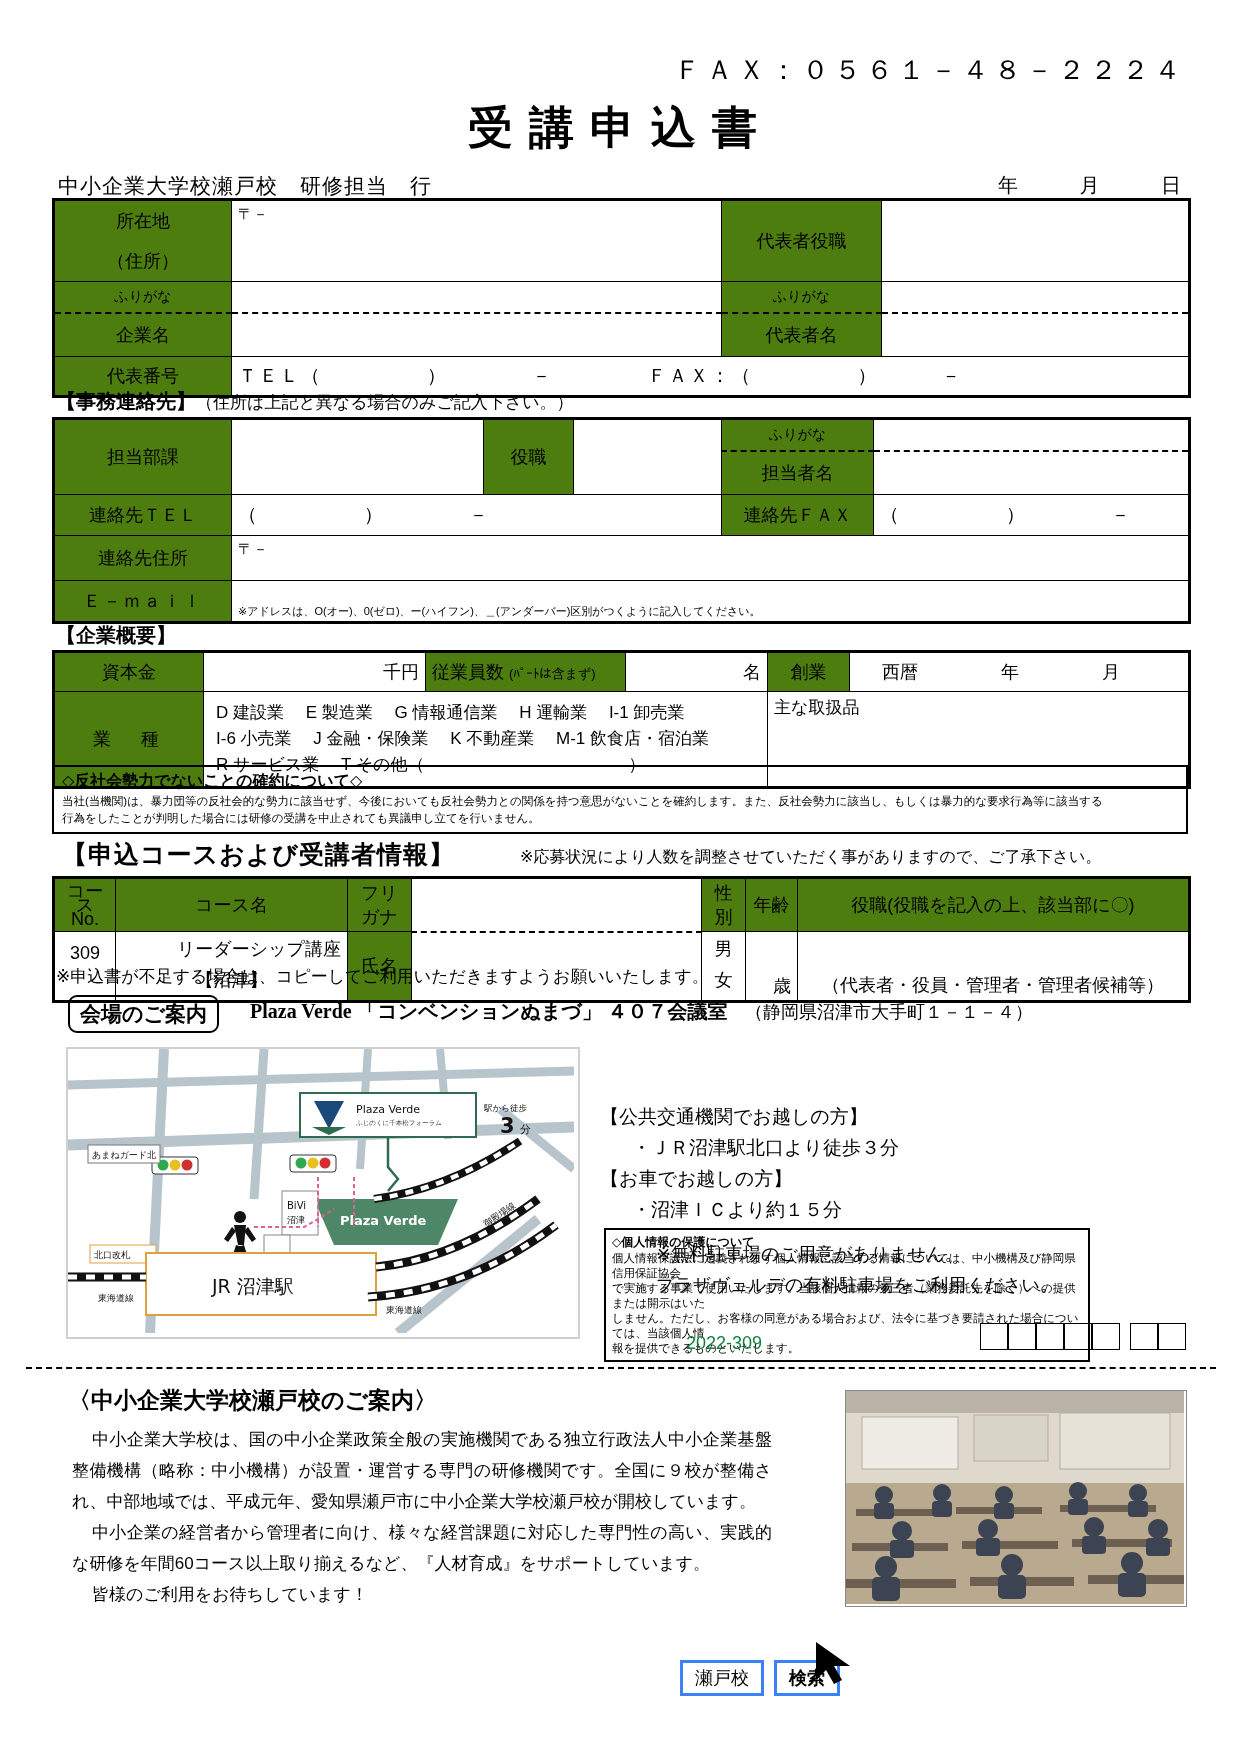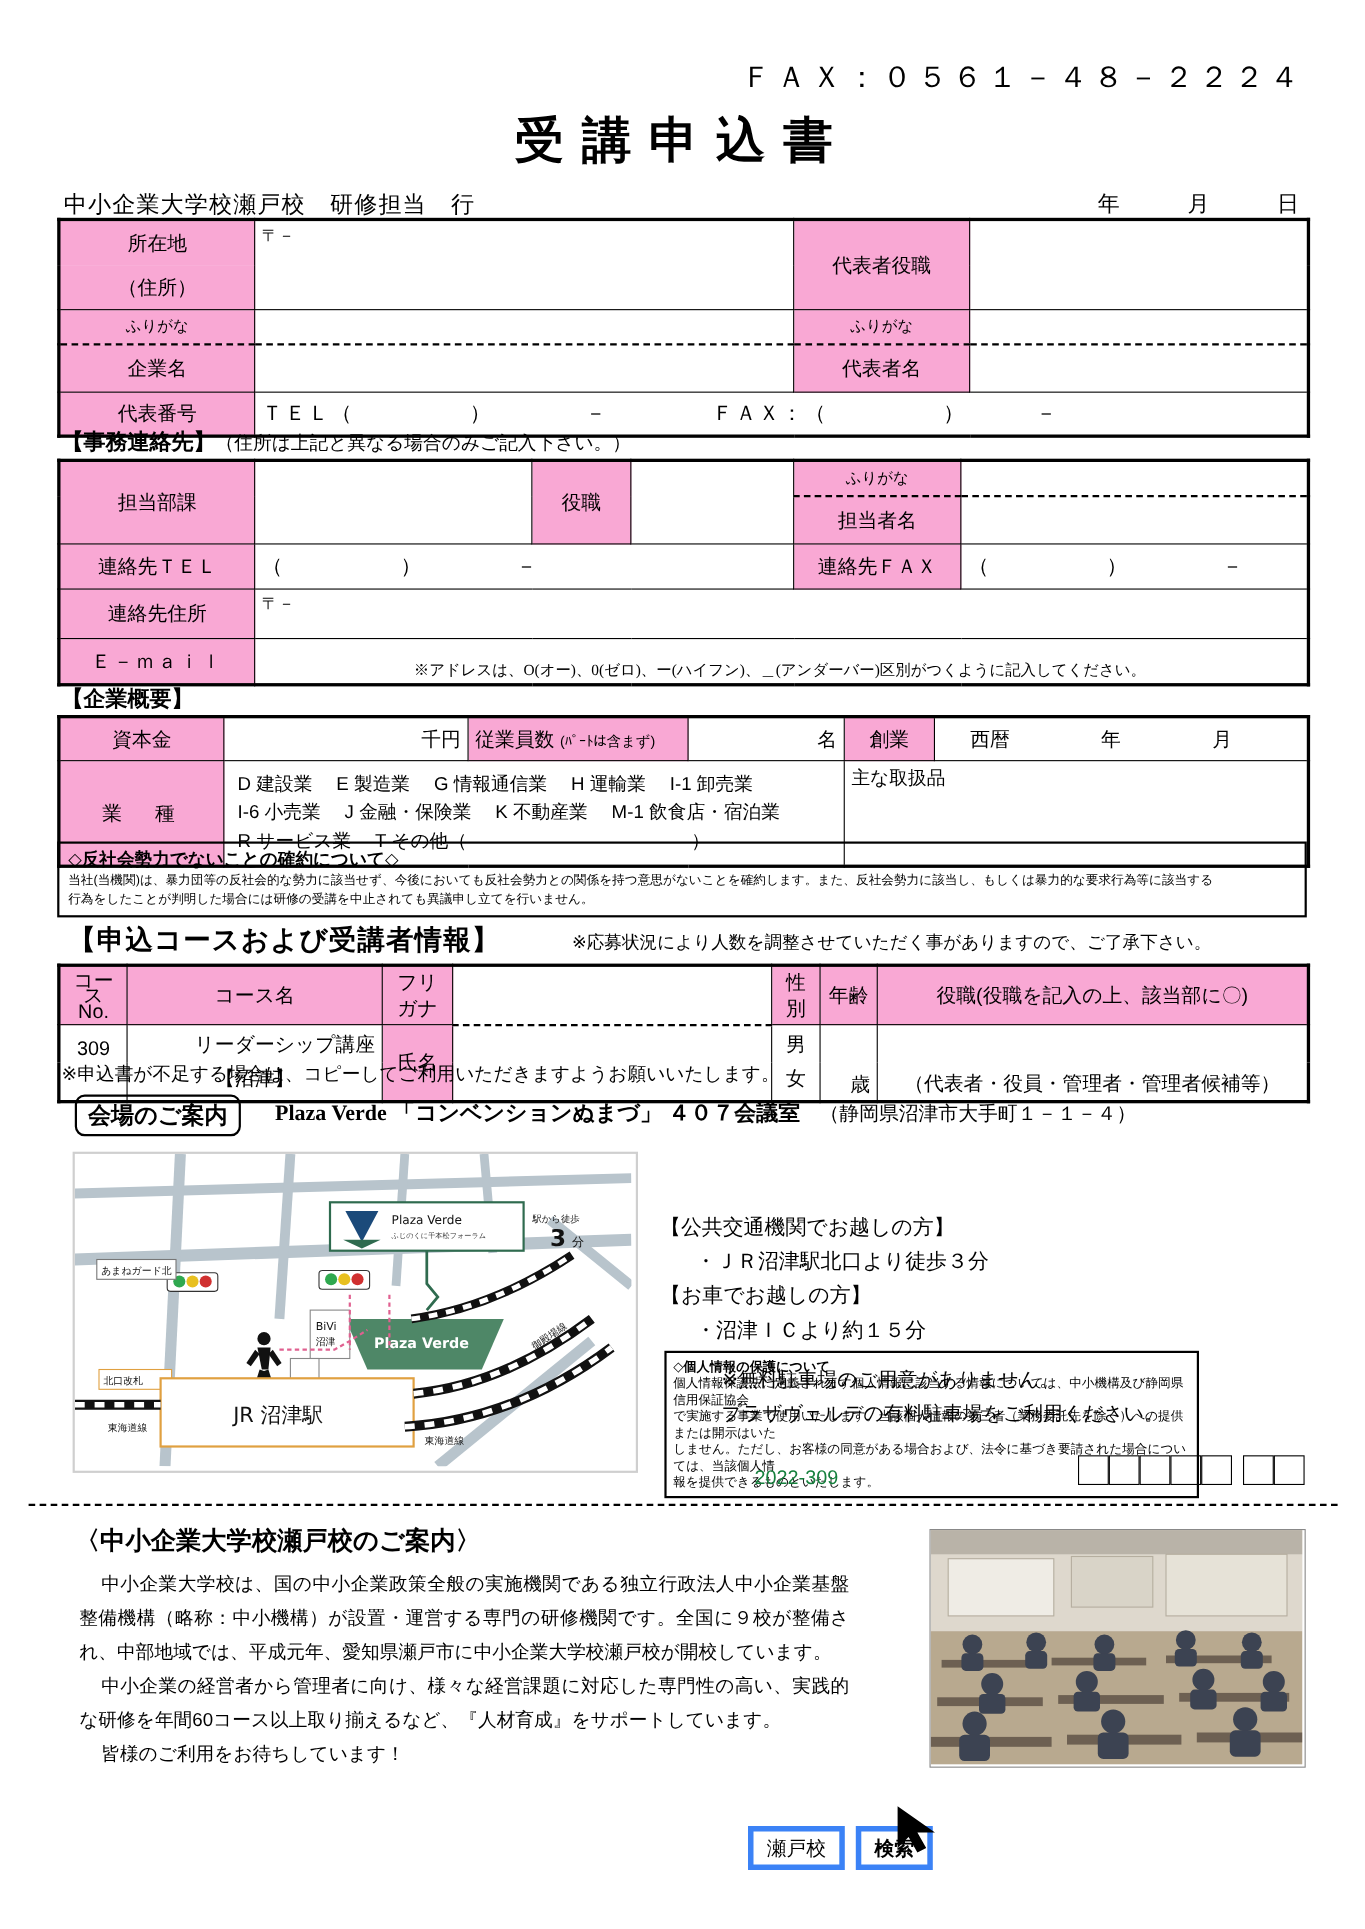--- a/index.html
+++ b/index.html
@@ -44,21 +44,21 @@
     border-collapse: collapse;
     table-layout: fixed;
     font-size: 18px;
   }
   table.grid td {
     border: 1px solid #000;
     padding: 2px 6px;
     vertical-align: middle;
   }
   .outer { border: 3px solid #000; }
-  .hdr { background: #f9a8d4; text-align: center; }
+  .hdr { background: #4d7c0f; text-align: center; }
   .cellpad { padding-left: 8px; }
   .dashed-bottom { border-bottom: 2px dashed #000 !important; }
   .dashed-top { border-top: 2px dashed #000 !important; }
   .nb-b { border-bottom: none !important; }
   .nb-t { border-top: none !important; }
 
   
   .tbl1 { position: absolute; left: 52px; top: 198px; width: 1136px; }
   .tbl1 td { height: 26px; }
   .postal { font-size: 15px; }
@@ -67,22 +67,22 @@
 
   
   .sec2-label {
     position: absolute; left: 56px; top: 388px;
     font-size: 20px; font-weight: bold;
   }
   .sec2-label .note { font-weight: normal; font-size: 17px; }
   .tbl2 { position: absolute; left: 52px; top: 417px; width: 1136px; }
   .tbl2 td { height: 26px; }
   .mail-note {
-    font-size: 14px; text-align: center; display: block;
-    padding-right: 2px; letter-spacing: 0; font-family: Liberation Serif, serif;
+    font-size: 11px; text-align: left; display: block;
+    padding-right: 2px; letter-spacing: 0;
   }
 
   
   .sec3-label {
     position: absolute; left: 56px; top: 622px;
     font-size: 20px; font-weight: bold;
   }
   .tbl3 { position: absolute; left: 52px; top: 650px; width: 1136px; }
   .tbl3 td { height: 24px; }
   .right { text-align: right; }
@@ -179,21 +179,21 @@
   }
   .foot-body p { margin: 0; }
   .foot-body .ind { text-indent: 20px; }
   .photo {
     position: absolute; left: 845px; top: 1390px;
     width: 340px; height: 215px; overflow: hidden;
     border: 1px solid #888;
   }
   .search-row { position: absolute; left: 680px; top: 1660px; display: flex; align-items: center; gap: 10px; }
   .search-row .chip {
-    border: 5px solid #3b82f6; padding: 3px 12px; font-size: 18px;
+    border: 3px solid #3b82f6; padding: 3px 12px; font-size: 18px;
   }
   .search-row .chip.b { font-weight: bold; }
   .arrow { position: absolute; left: 812px; top: 1640px; }
 </style>
 </head>
 <body>
 
 <div class="page">
 
   <div class="fax-line">ＦＡＸ：０５６１－４８－２２２４</div>

